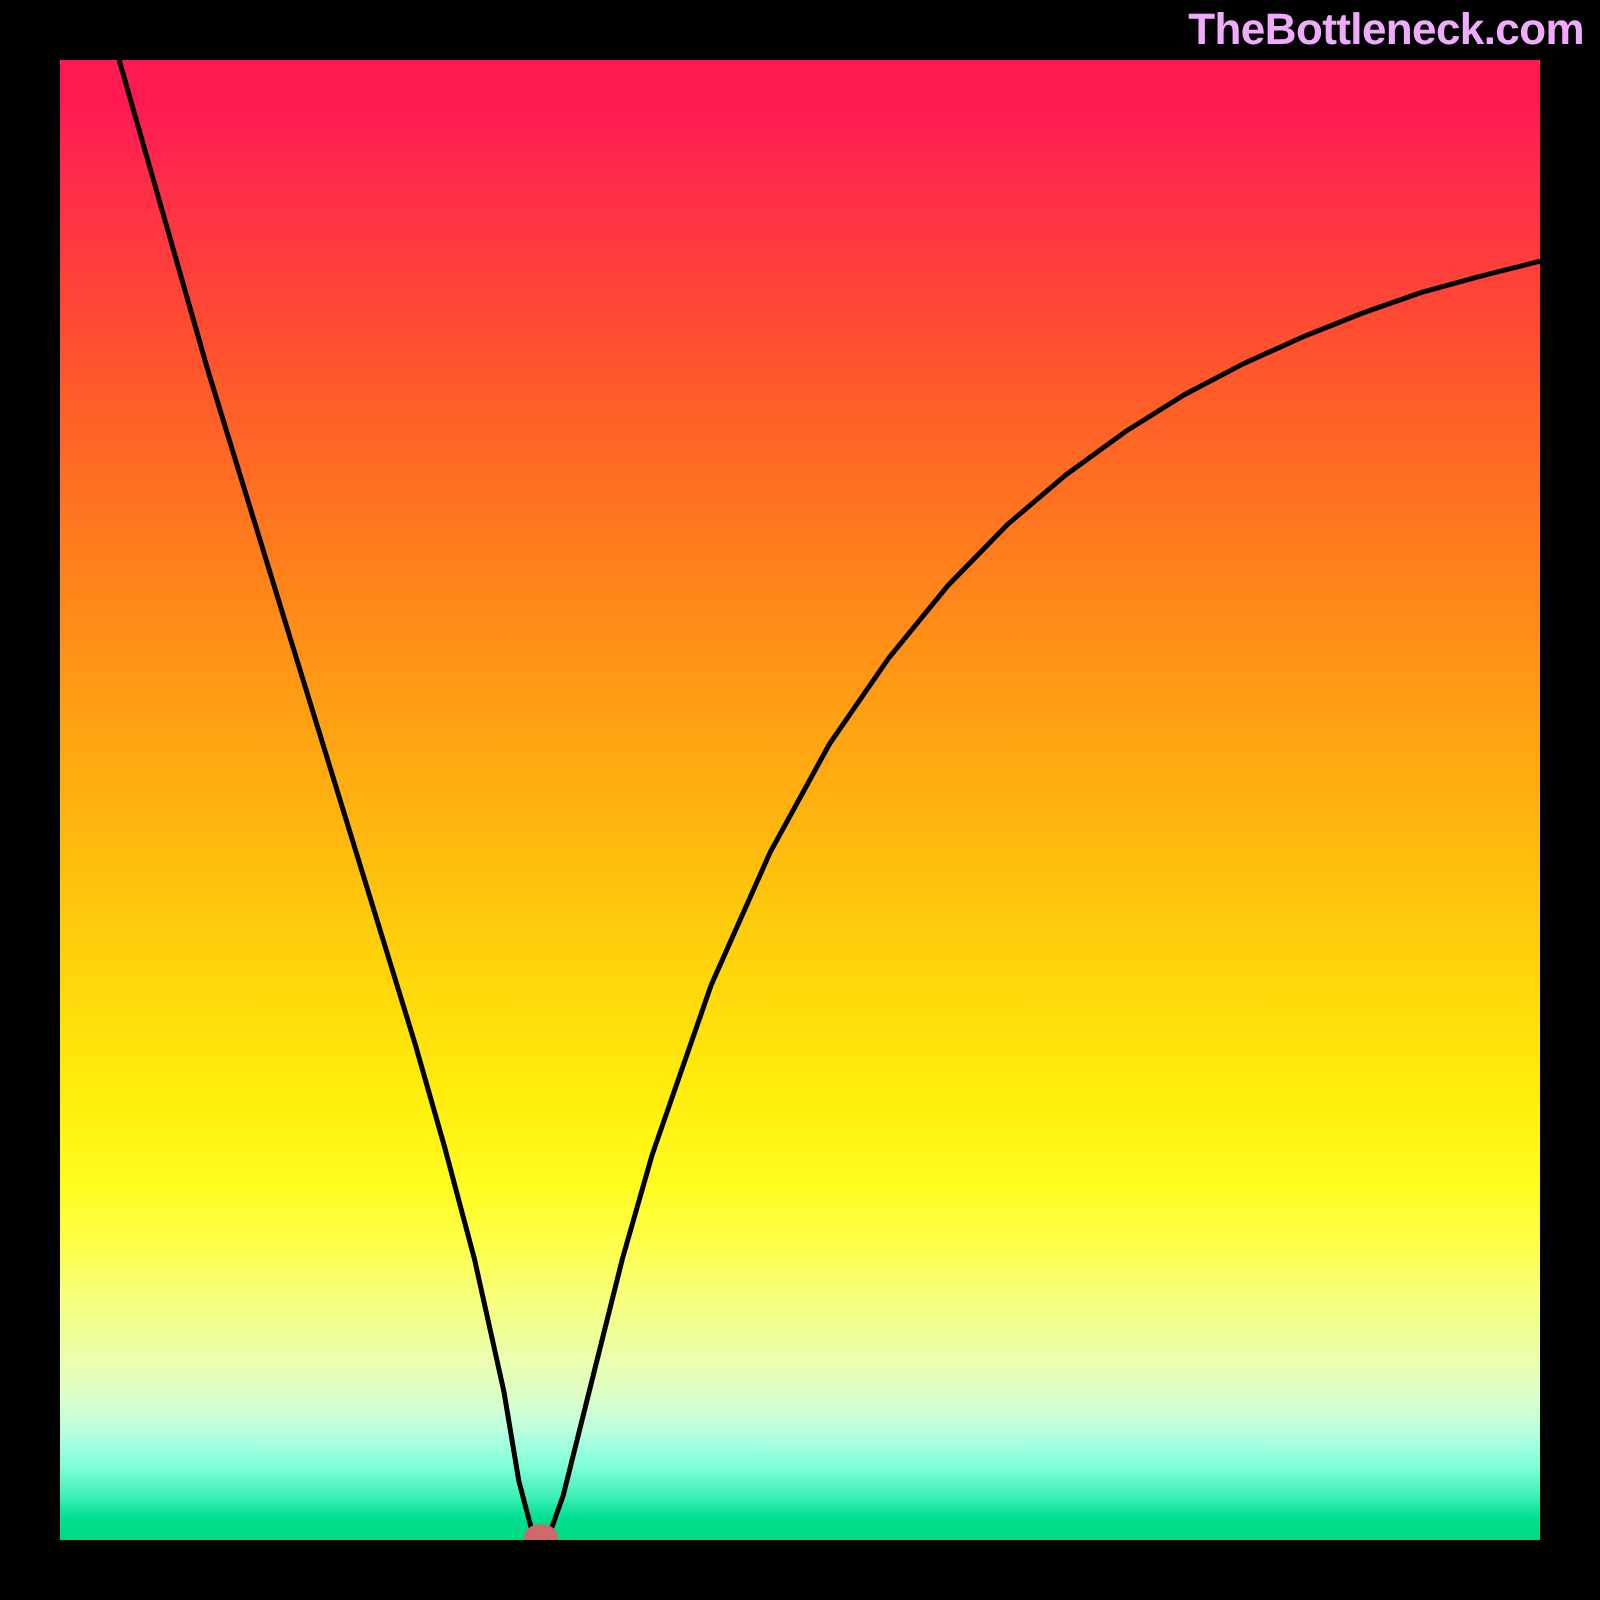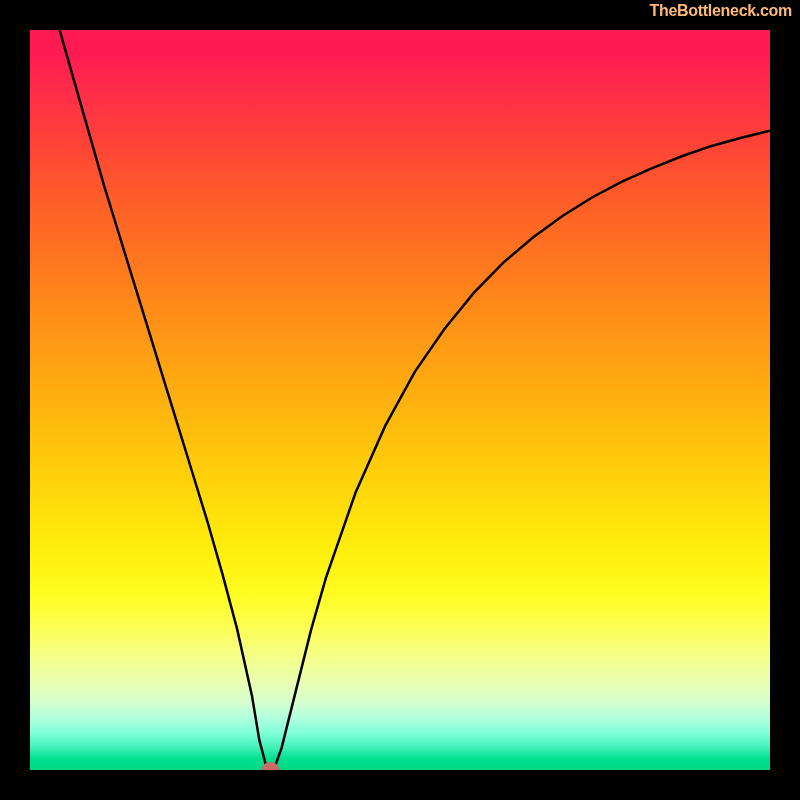--- a/index.html
+++ b/index.html
@@ -58,23 +58,23 @@
   }
   .marker {
     fill: #cc6b6b;
     stroke: #cc6b6b;
   }
   .attribution {
     position: absolute;
     top: 2px;
     right: 8px;
     font-family: Arial, Helvetica, sans-serif;
-    font-size: 16px;
+    font-size: 22px;
     font-weight: bold;
-    color: #fdba74;
+    color: #f0abfc;
     letter-spacing: -0.3px;
   }
 </style>
 </head>
 <body>
 
 <div class="frame">
   <div class="plot-area">
     <div class="gradient-bg"></div>
     <svg class="curve-svg" viewBox="0 0 740 740" preserveAspectRatio="none">

